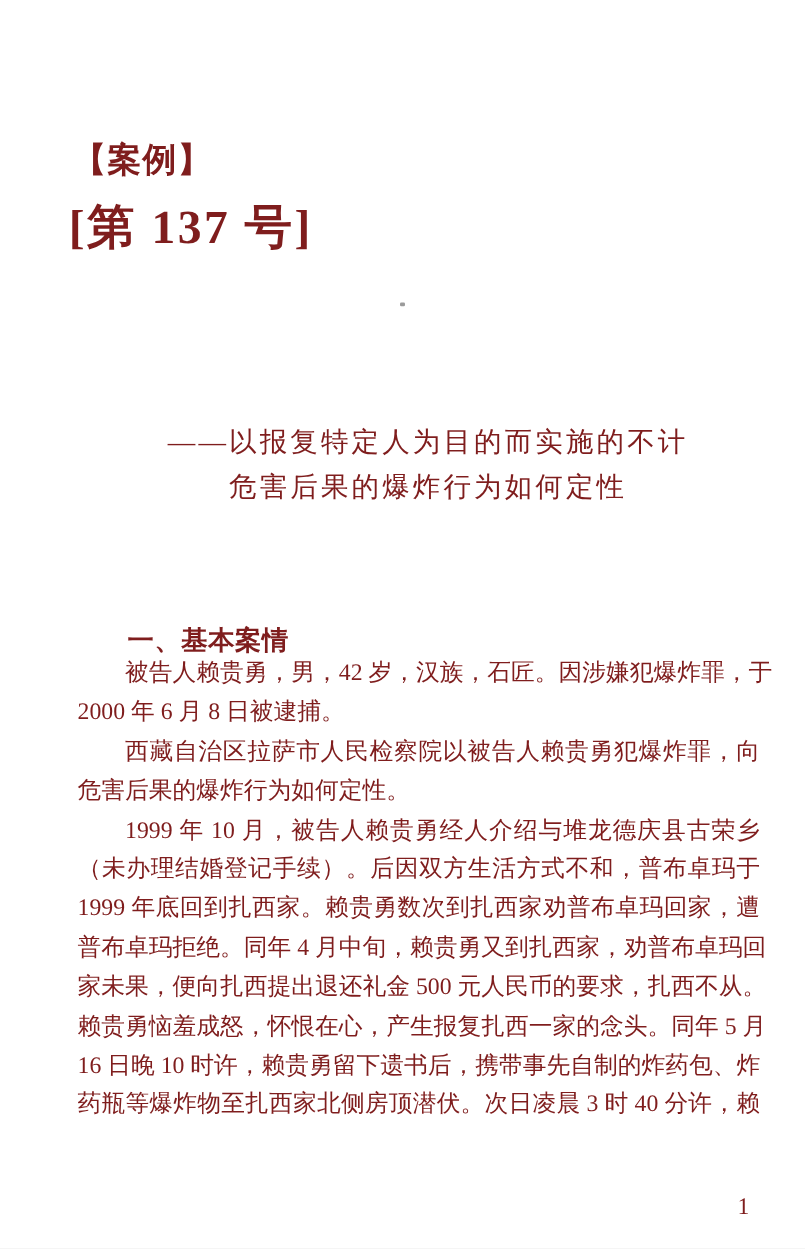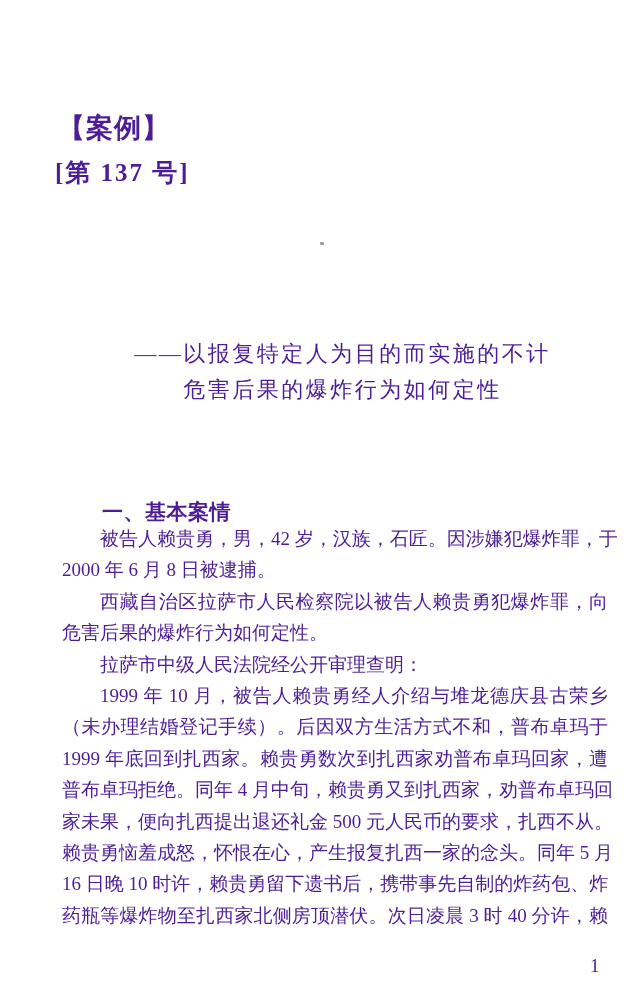--- a/index.html
+++ b/index.html
@@ -6,40 +6,40 @@
     margin: 0;
     padding: 0;
     background: #e8e8e8;
   }
   .page {
     position: relative;
     width: 644px;
     height: 999px;
     margin: 0 auto;
     background: #ffffff;
-    color: #4c1d95;
+    color: #7f1d1d;
     overflow: hidden;
     font-family: "Liberation Serif", "DejaVu Serif", serif;
   }
 
   
   .case-label {
     position: absolute;
     left: 58px;
     top: 110px;
     font-size: 27px;
     font-weight: 700;
     letter-spacing: 1px;
     font-family: "Liberation Serif", "DejaVu Serif", serif;
   }
   .case-number {
     position: absolute;
     left: 55px;
     top: 156px;
-    font-size: 25px;
+    font-size: 38px;
     font-weight: 700;
     letter-spacing: 2px;
     font-family: "Liberation Serif", "DejaVu Serif", serif;
   }
 
   
   .artifact-dot {
     position: absolute;
     left: 320px;
     top: 242px;
@@ -136,21 +136,20 @@
     </div>
   </div>
 
   <div class="section-heading">一、基本案情</div>
 
   <div class="body-text">
     <div class="line indent">被告人赖贵勇，男，42 岁，汉族，石匠。因涉嫌犯爆炸罪，于</div>
     <div class="line end">2000 年 6 月 8 日被逮捕。</div>
     <div class="line indent">西藏自治区拉萨市人民检察院以被告人赖贵勇犯爆炸罪，向</div>
     <div class="line end">危害后果的爆炸行为如何定性。</div>
-    <div class="line end indent">拉萨市中级人民法院经公开审理查明：</div>
     <div class="line indent">1999 年 10 月，被告人赖贵勇经人介绍与堆龙德庆县古荣乡</div>
     <div class="line">（未办理结婚登记手续）。后因双方生活方式不和，普布卓玛于</div>
     <div class="line">1999 年底回到扎西家。赖贵勇数次到扎西家劝普布卓玛回家，遭</div>
     <div class="line">普布卓玛拒绝。同年 4 月中旬，赖贵勇又到扎西家，劝普布卓玛回</div>
     <div class="line">家未果，便向扎西提出退还礼金 500 元人民币的要求，扎西不从。</div>
     <div class="line">赖贵勇恼羞成怒，怀恨在心，产生报复扎西一家的念头。同年 5 月</div>
     <div class="line">16 日晚 10 时许，赖贵勇留下遗书后，携带事先自制的炸药包、炸</div>
     <div class="line">药瓶等爆炸物至扎西家北侧房顶潜伏。次日凌晨 3 时 40 分许，赖</div>
   </div>
 

